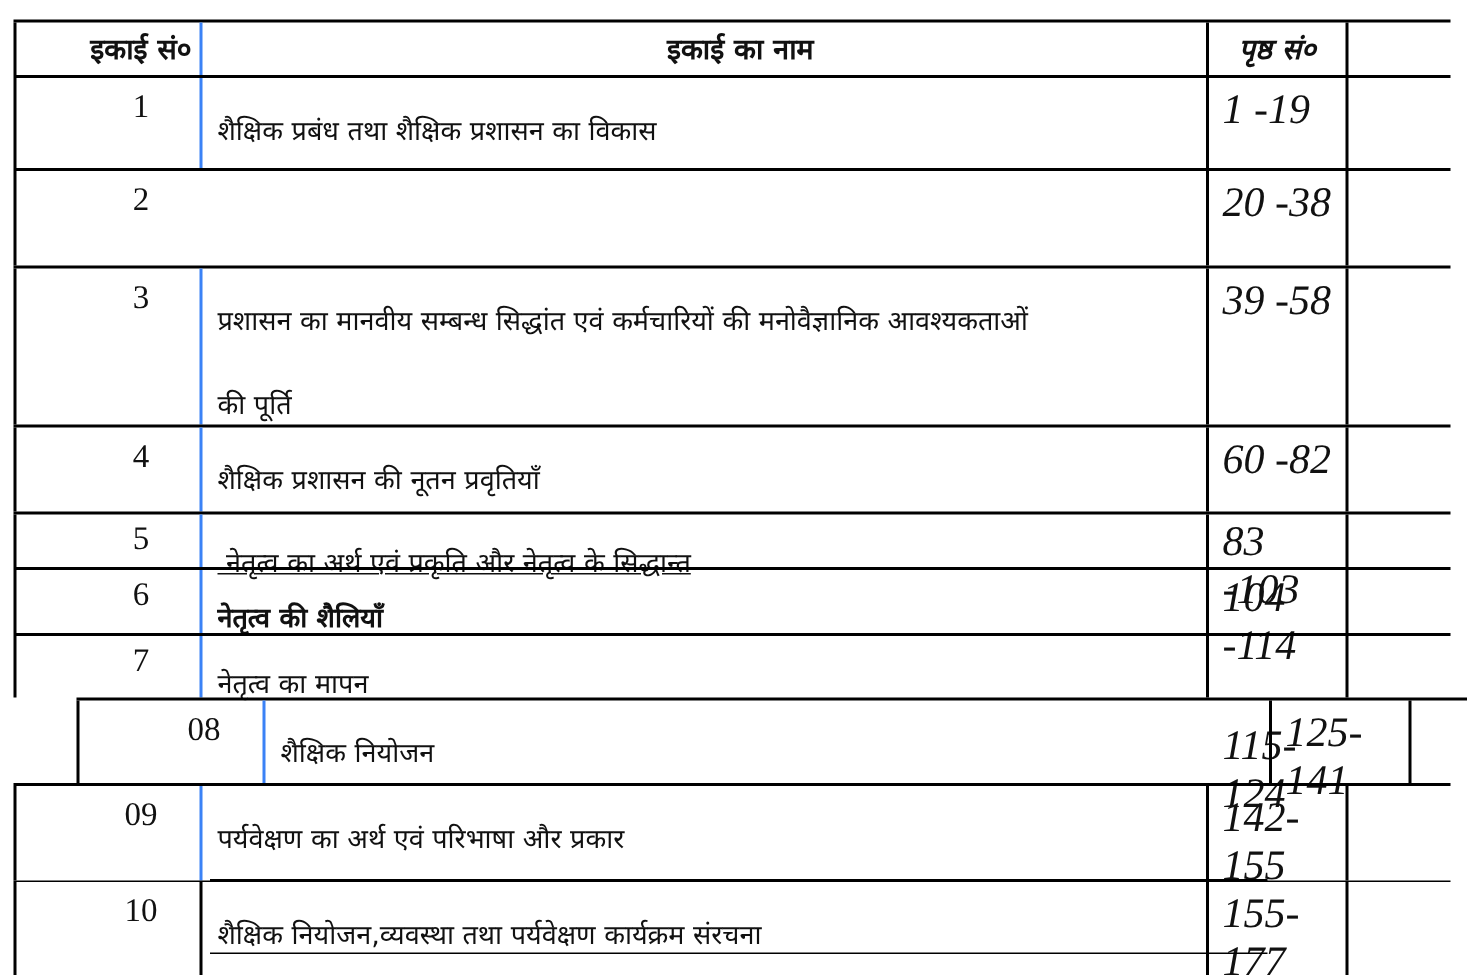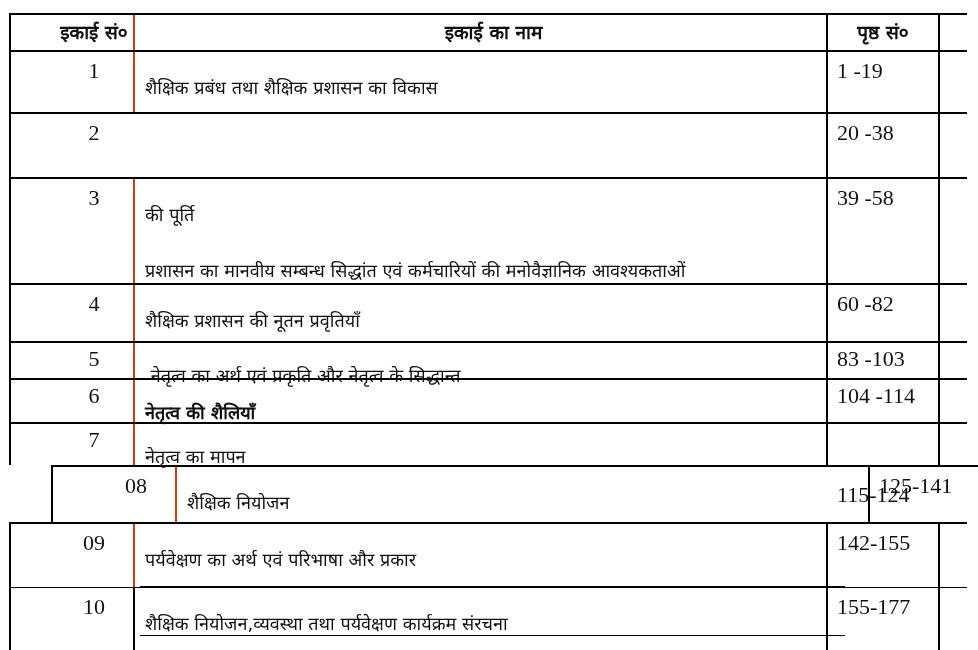--- a/index.html
+++ b/index.html
@@ -2,28 +2,28 @@
 <html><head>
 <meta charset="utf-8">
 <style>
   html, body { margin:0; padding:0; background:#ffffff; }
   body { width:978px; height:650px; position:relative; overflow:hidden;
          font-family:"Liberation Serif","DejaVu Serif",serif; color:#111; }
   .tbl { position:absolute; left:9px; top:13px; width:958px; }
   .row { position:absolute; left:0; width:958px; border-top:2px solid #000; box-sizing:border-box; }
   .cell { position:absolute; top:0; bottom:0; box-sizing:border-box; }
   .c1 { left:0; width:124px; border-left:2px solid #000; text-align:center;padding-left:44px; }
-  .c2 { left:124px; width:719px; border-left:2px solid #c2410c; padding-left:10px; }
-  .c3 { left:817px; width:114px; border-left:2px solid #000; border-right:2px solid #000; padding-left:9px; }
+  .c2 { left:124px; width:719px; border-left:2px solid #3b82f6; padding-left:10px; }
+  .c3 { left:795px; width:95px; border-left:2px solid #000; border-right:2px solid #000; padding-left:9px;font-style:italic; }
   .hdr .cell { font-family:"DejaVu Sans",sans-serif; font-weight:bold; font-size:19px; padding-top:4px; }
   .hdr .c2 { text-align:center; padding-left:0; }
   .hdr .c3 { text-align:center; padding-left:0; }
   .num { font-size:22px; padding-top:6px; display:block; }
   .title { font-family:"DejaVu Sans",sans-serif; font-size:18px; line-height:40px; display:block; padding-top:16px; }
-  .pg { font-size:22px; padding-top:6px; display:block; }
+  .pg { font-size:28px; padding-top:6px; display:block; }
   .inner-line { position:absolute; height:0; border-top:1.5px solid #000; }
 </style>
 </head>
 <body>
 
 <div class="tbl">
 
   <div class="row hdr" style="top:0;height:37px;">
     <div class="cell c1">इकाई सं०</div>
     <div class="cell c2">इकाई का नाम</div>
@@ -49,22 +49,22 @@
     <div class="cell c3">
         <span class="pg">20 -38</span>
       </div>
   </div>
 
   <div class="row" style="top:164px;height:106px;">
     <div class="cell c1">
         <span class="num">3</span>
       </div>
     <div class="cell c2">
+      <span class="title">प्रशासन का मानवीय सम्बन्ध सिद्धांत एवं कर्मचारियों की मनोवैज्ञानिक आवश्यकताओं</span>
       <span class="title" style="margin-top:0;">की पूर्ति</span>
-      <span class="title">प्रशासन का मानवीय सम्बन्ध सिद्धांत एवं कर्मचारियों की मनोवैज्ञानिक आवश्यकताओं</span>
     </div>
     <div class="cell c3">
         <span class="pg">39 -58</span>
       </div>
   </div>
 
   <div class="row" style="top:270px;height:58px;">
     <div class="cell c1">
         <span class="num">4</span>
       </div>
@@ -74,21 +74,21 @@
     <div class="cell c3">
         <span class="pg">60 -82</span>
       </div>
   </div>
 
   <div class="row" style="top:328px;height:37px;">
     <div class="cell c1">
         <span class="num" style="padding-top:3px;">5</span>
       </div>
     <div class="cell c2">
-        <span class="title" style="line-height:34px;white-space:pre;"> नेतृत्व का अर्थ एवं प्रकृति और नेतृत्व के सिद्धान्त</span>
+        <span class="title" style="line-height:34px;white-space:pre;text-decoration:underline;"> नेतृत्व का अर्थ एवं प्रकृति और नेतृत्व के सिद्धान्त</span>
       </div>
     <div class="cell c3">
         <span class="pg" style="padding-top:3px;">83 -103</span>
       </div>
   </div>
 
   <div class="row" style="top:365px;height:44px;">
     <div class="cell c1">
         <span class="num" style="padding-top:3px;">6</span>
       </div>

